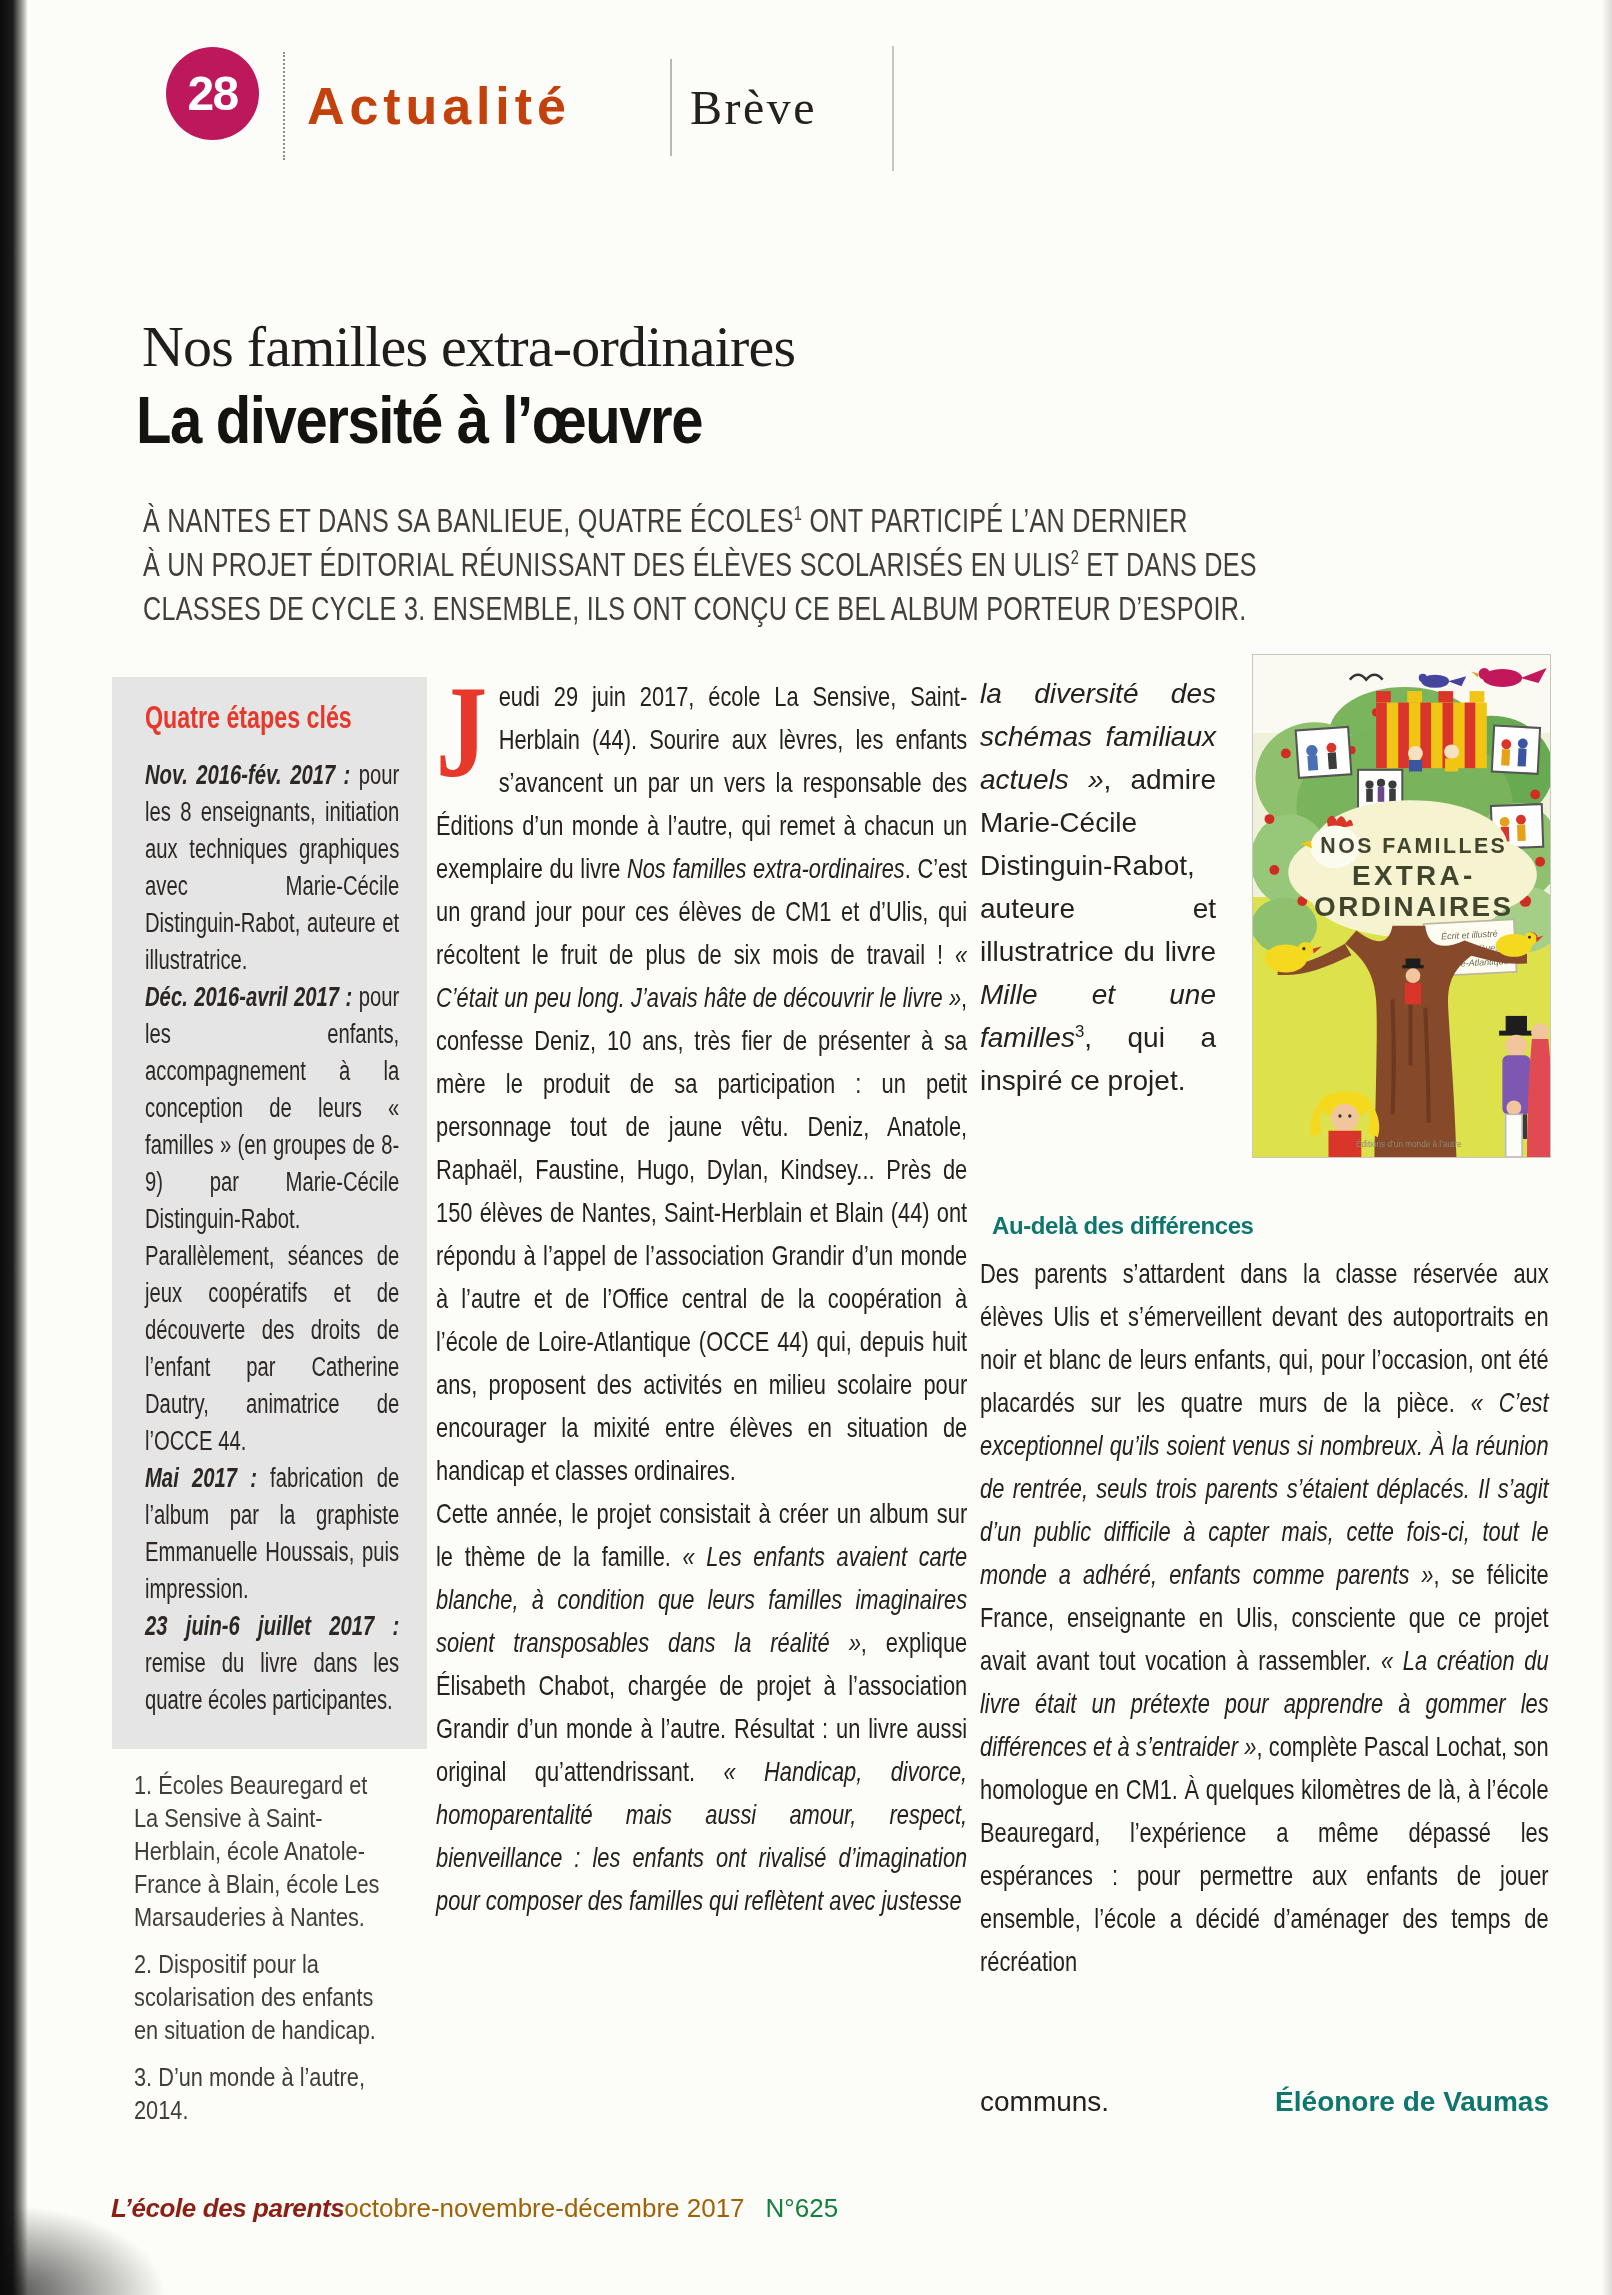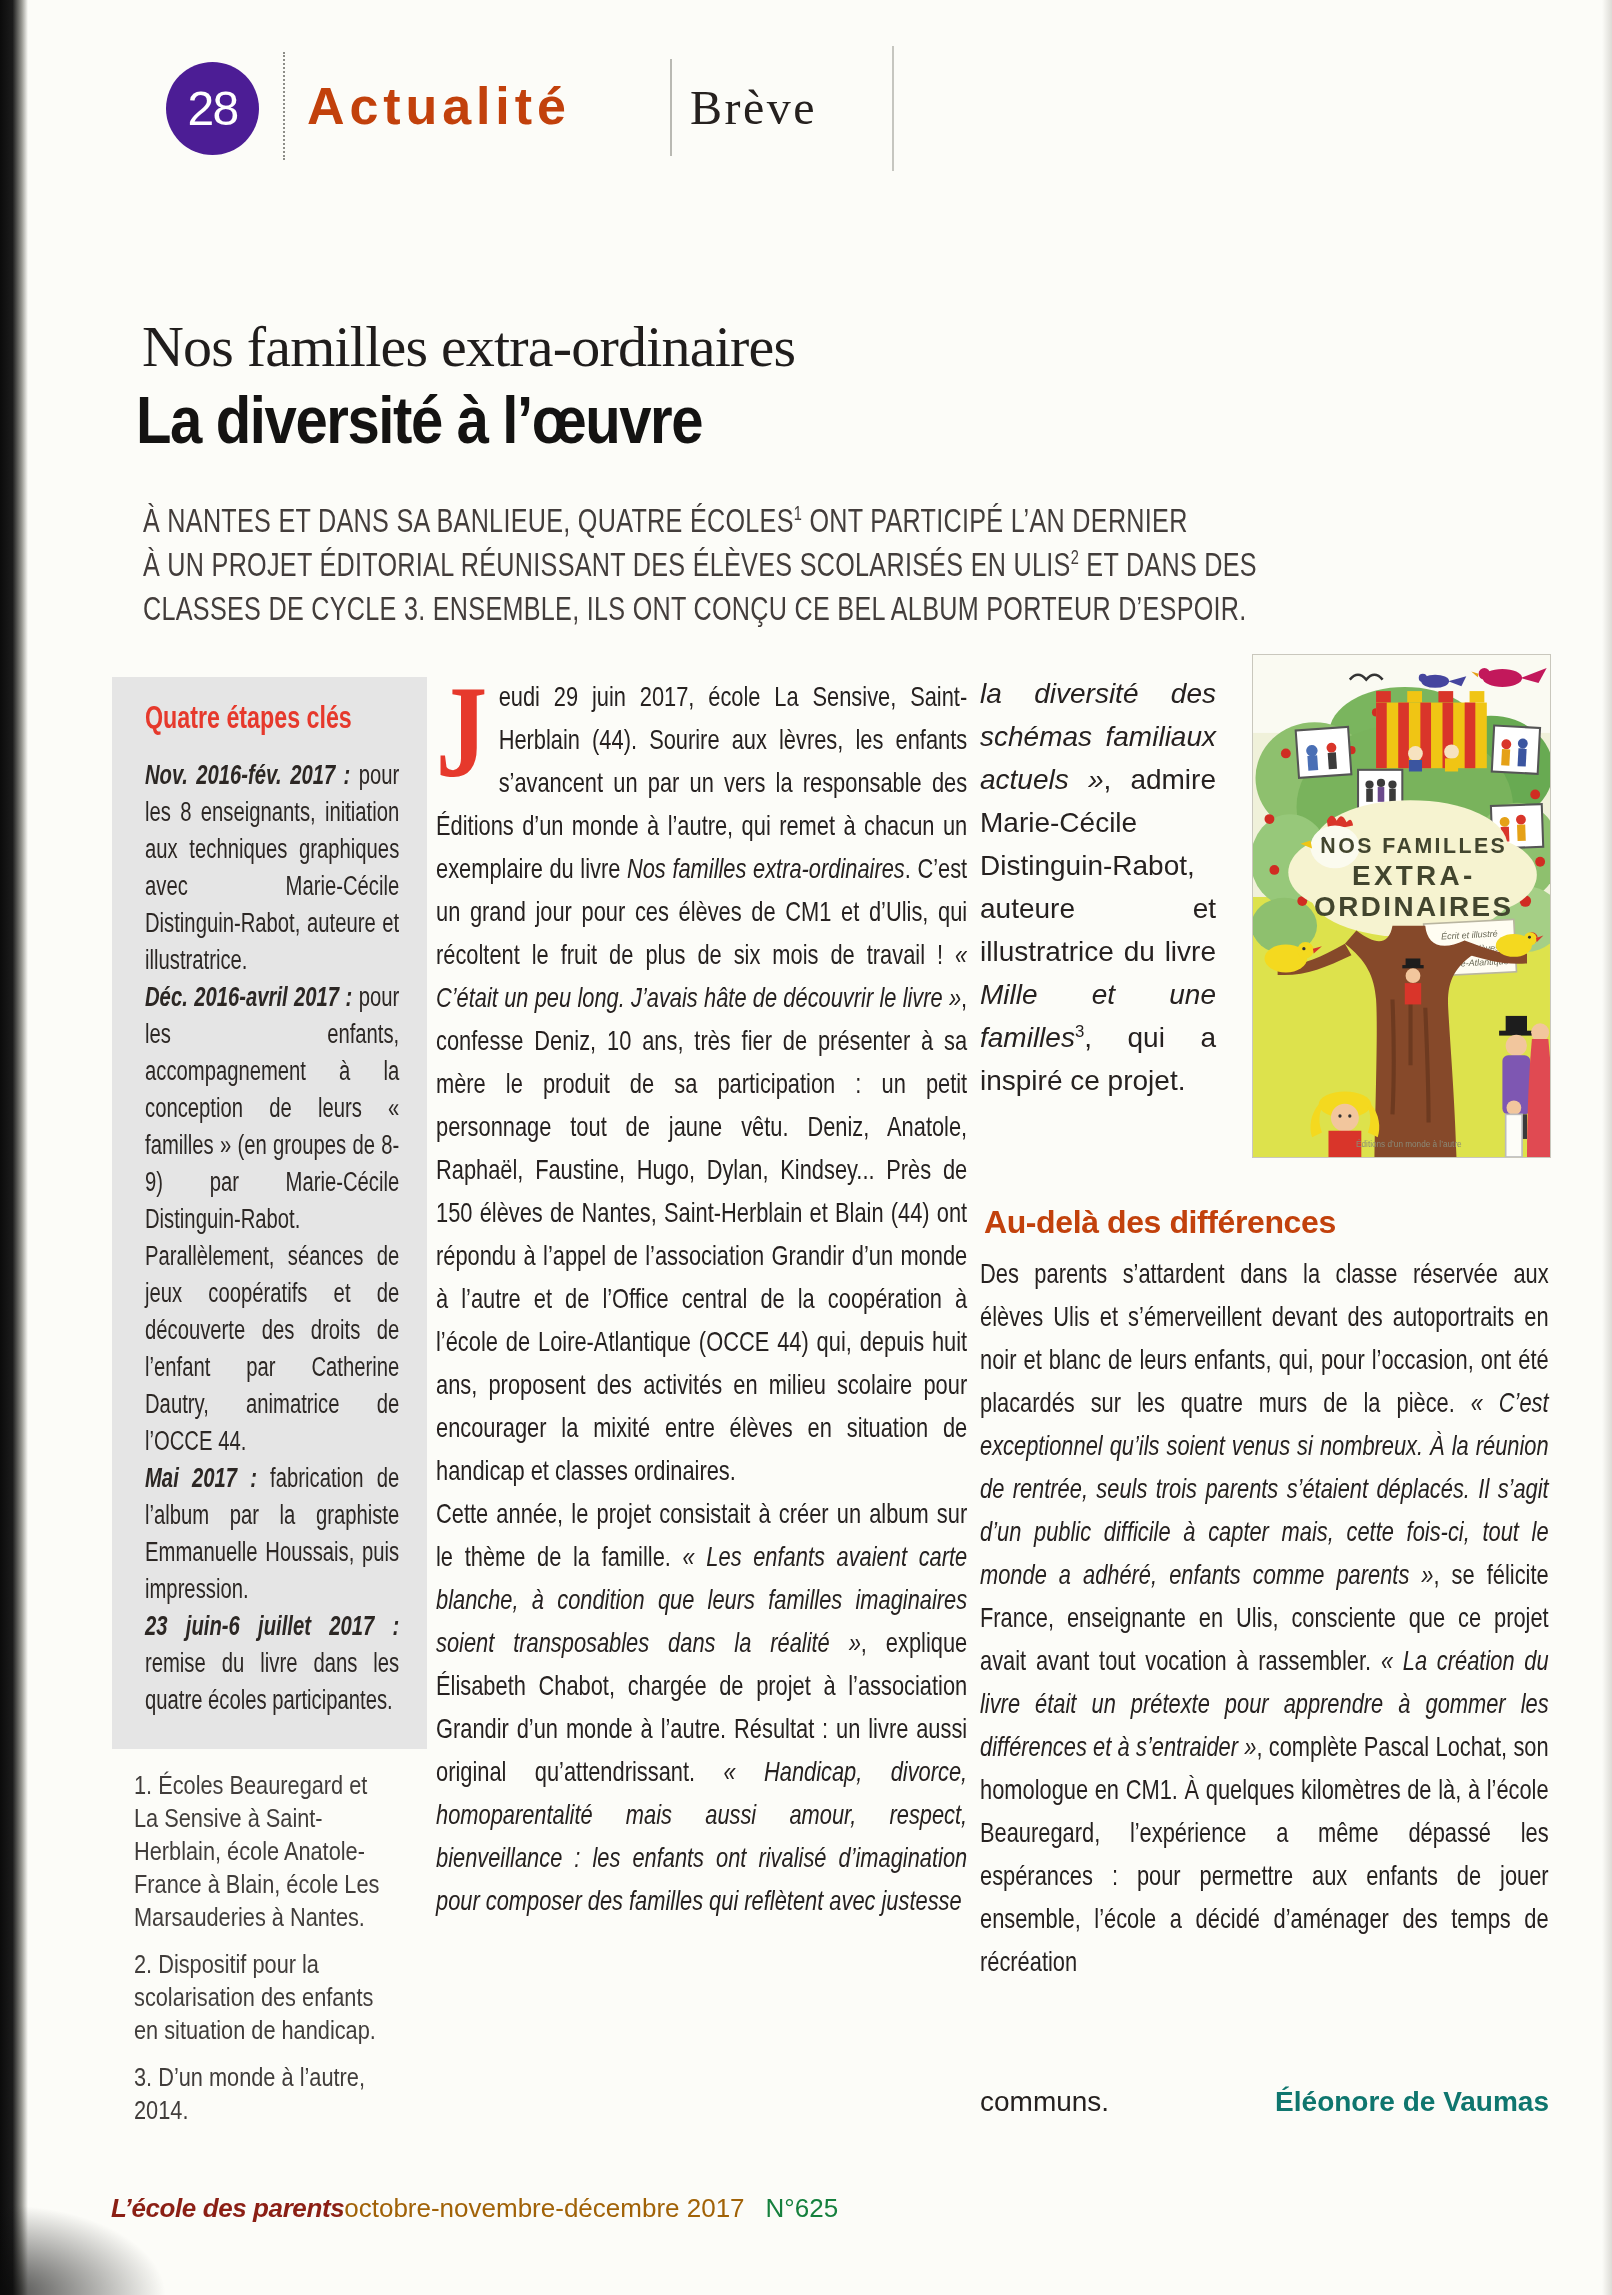--- a/index.html
+++ b/index.html
@@ -7,23 +7,23 @@
        font-family:"Liberation Sans",sans-serif;color:#262120;}
   .abs{position:absolute;}
   
   .edgeL{left:0;top:0;width:28px;height:2295px;
          background:linear-gradient(90deg,#0b0b0b 0%,#1c1c1c 45%,#9a9a94 78%,rgba(250,250,246,0) 100%);}
   .edgeR{right:0;top:0;width:11.5px;height:2295px;
          background:linear-gradient(270deg,#d9d8d2 0%,rgba(250,250,246,0) 100%);}
   .cornerBL{left:0;bottom:0;width:180px;height:98px;
             background:radial-gradient(ellipse at 0% 100%,rgba(10,10,10,.75) 0%,rgba(10,10,10,0) 65%);}
   
-  .badge{left:166px;top:62px;width:93px;height:93px;border-radius:50%;background:#4c1d95;
+  .badge{left:166px;top:47px;width:93px;height:93px;border-radius:50%;background:#be185d;
          display:flex;align-items:center;justify-content:center;color:#fff;
-         font-size:48px;font-weight:normal;letter-spacing:-1.6px;}
+         font-size:48px;font-weight:bold;letter-spacing:-1.6px;}
   .dotrule{left:283px;top:52px;height:108px;border-left:2.5px dotted #8d8d88;width:0;}
   .section{left:307px;top:80px;font-size:52px;font-weight:bold;color:#c2410c;letter-spacing:4.9px;line-height:1;}
   .vr1{left:670px;top:59px;width:1.6px;height:97px;background:#b9b9b3;}
   .rubric{left:690px;top:84px;font-family:"Liberation Serif",serif;font-size:48px;color:#26211f;
           letter-spacing:2.5px;line-height:1;}
   .vr2{left:892px;top:46px;width:1.6px;height:125px;background:#c6c6c0;}
   
   .kicker{left:142px;top:318px;font-family:"Liberation Serif",serif;font-weight:400;
           font-size:58px;letter-spacing:-0.8px;color:#201d1c;line-height:1;white-space:nowrap;margin:0;}
   .title{left:136px;top:387px;font-size:66px;font-weight:bold;letter-spacing:-1.6px;color:#141312;
@@ -37,21 +37,21 @@
   .sb-inner{margin-left:33px;width:339px;transform:scaleX(.75);transform-origin:0 0;}
   .sb-title{color:#e6392c;font-size:31px;font-weight:bold;margin:0 0 21px 0;letter-spacing:0;}
   .sb-step{font-size:27px;line-height:37px;text-align:justify;margin:0;color:#2c2724;hyphens:auto;}
   .sb-date{font-weight:bold;font-style:italic;}
   
   .col2{left:436px;top:675px;width:681px;transform:scaleX(.78);transform-origin:0 0;}
   .col2 p{font-size:28px;line-height:43px;text-align:justify;margin:0;hyphens:auto;}
   .dropcap{float:left;font-family:"Liberation Serif",serif;font-weight:bold;color:#e6392c;
            font-size:131px;line-height:98px;padding:8.2px 14.8px 0 0;}
   .col3top{left:980px;top:672px;width:236px;font-size:28px;line-height:43px;text-align:justify;hyphens:auto;}
-  .subhead{left:980px;top:1200px;font-size:32px;font-weight:bold;color:#c2410c;margin:4px;letter-spacing:-0.4px;}
+  .subhead{left:980px;top:1200px;font-size:24px;font-weight:bold;color:#0f766e;margin:12px;letter-spacing:-0.4px;}
   .col3{left:980px;top:1252px;width:729px;transform:scaleX(.78);transform-origin:0 0;}
   .col3 p{font-size:28px;line-height:43px;text-align:justify;margin:0;hyphens:auto;}
   .author-row{left:980px;top:2080px;width:569px;display:flex;justify-content:space-between;
               font-size:28px;line-height:43px;gap:12px;}
   .author{font-weight:bold;color:#0f766e;}
   sup{font-size:60%;line-height:0;}
   .it{font-style:italic;}
   
   .footnotes{left:134px;top:1769px;width:295px;transform:scaleX(.87);transform-origin:0 0;}
   .footnotes p{font-size:25px;line-height:33px;color:#413d3b;margin:0 0 14px 0;}

